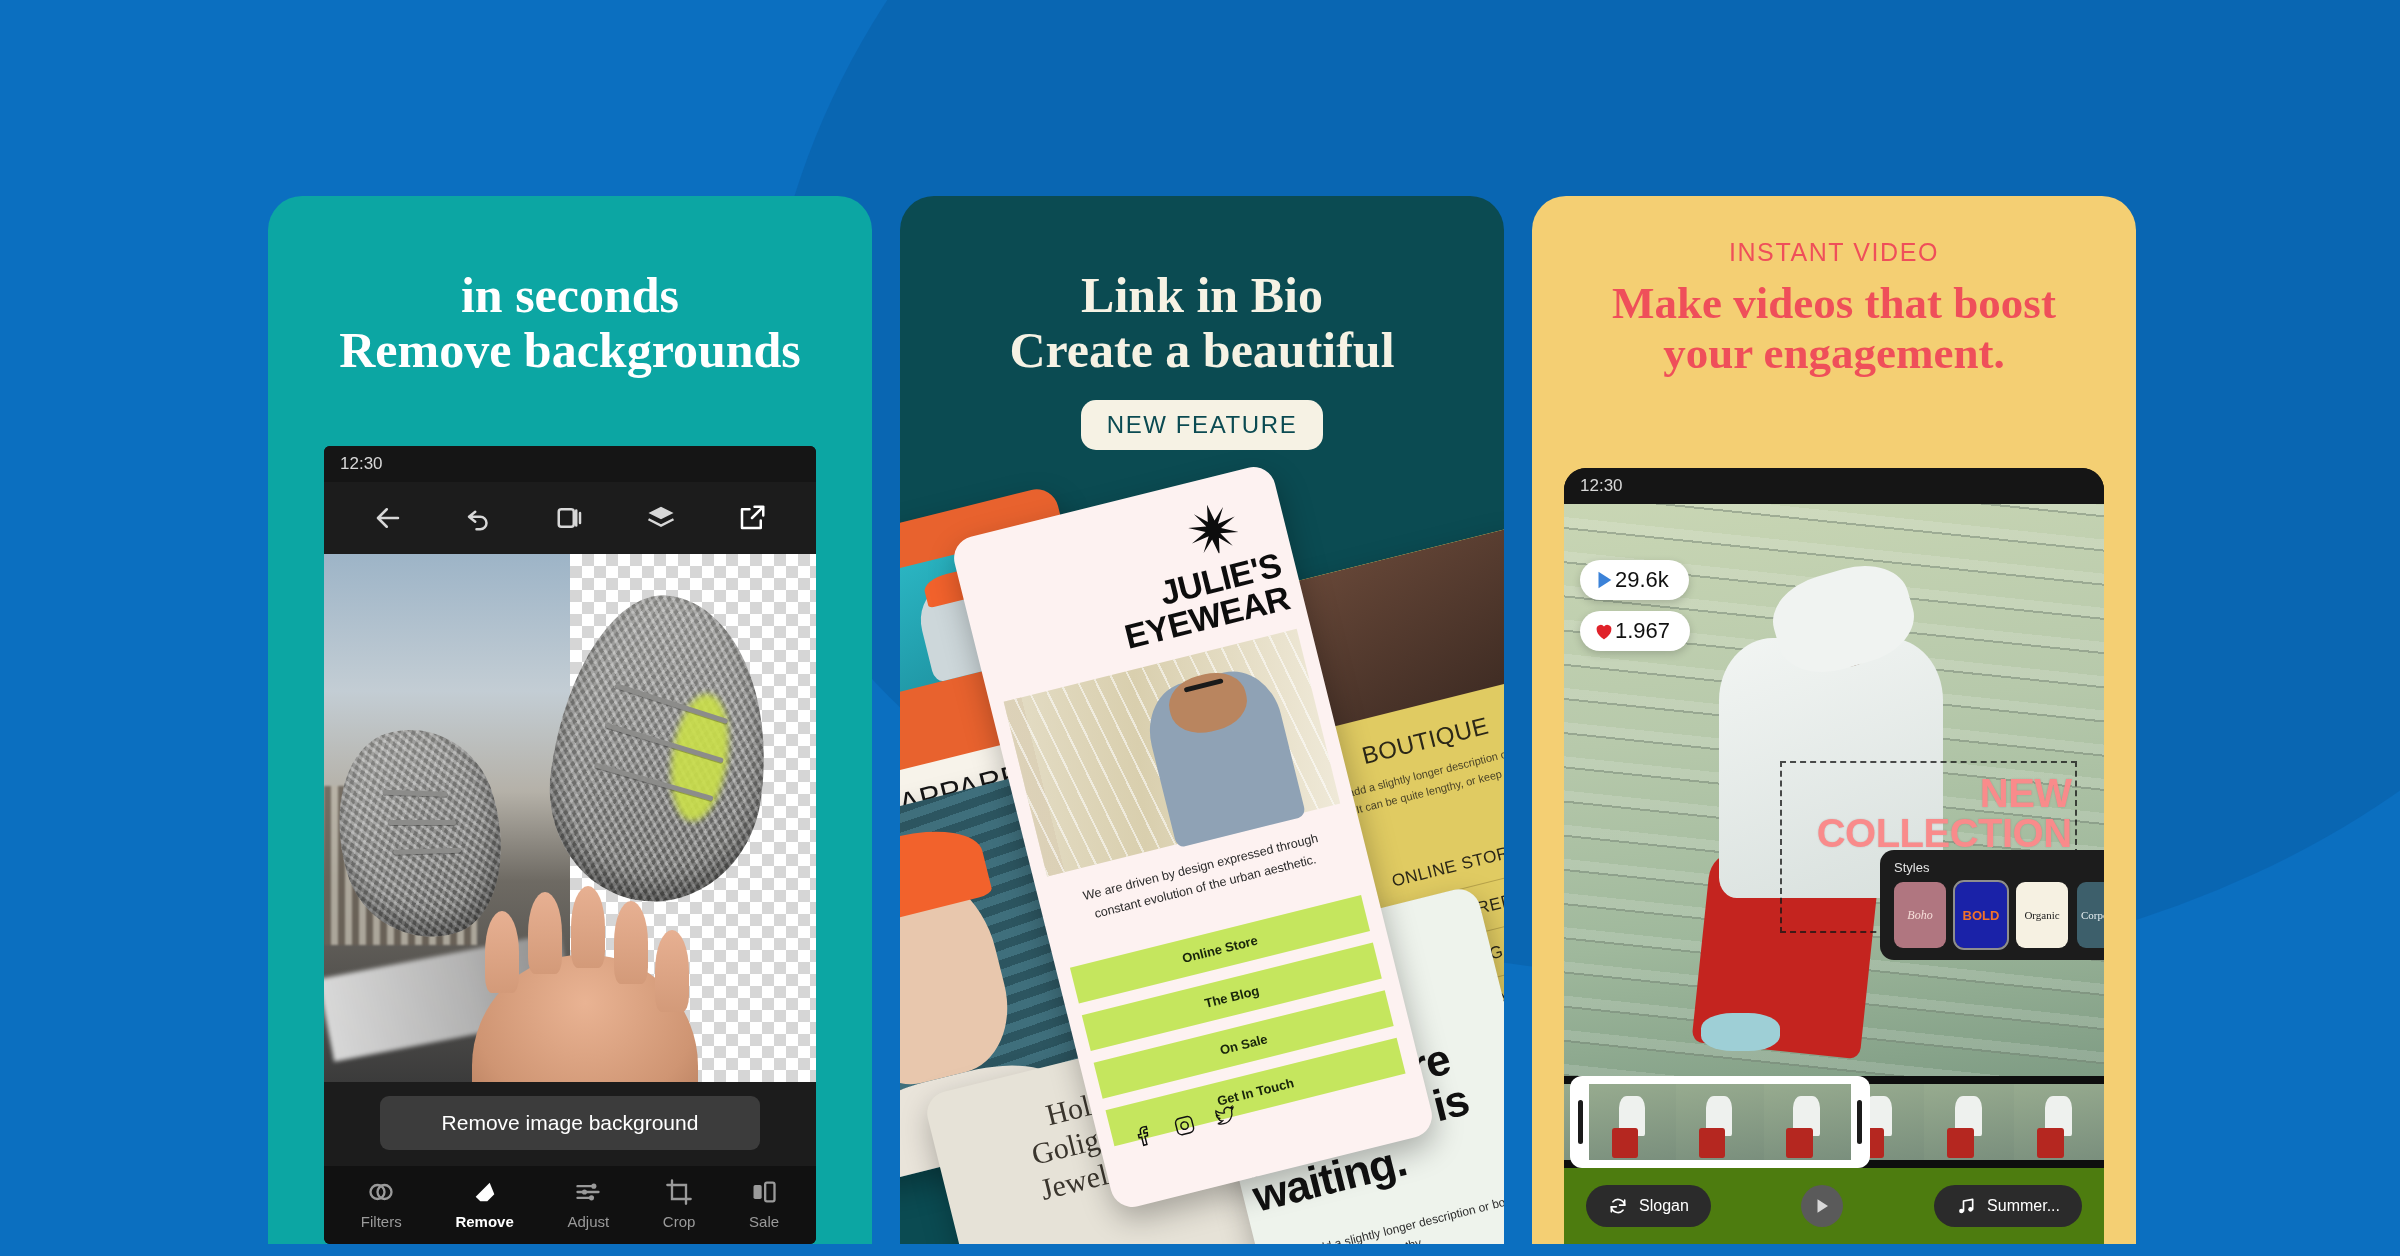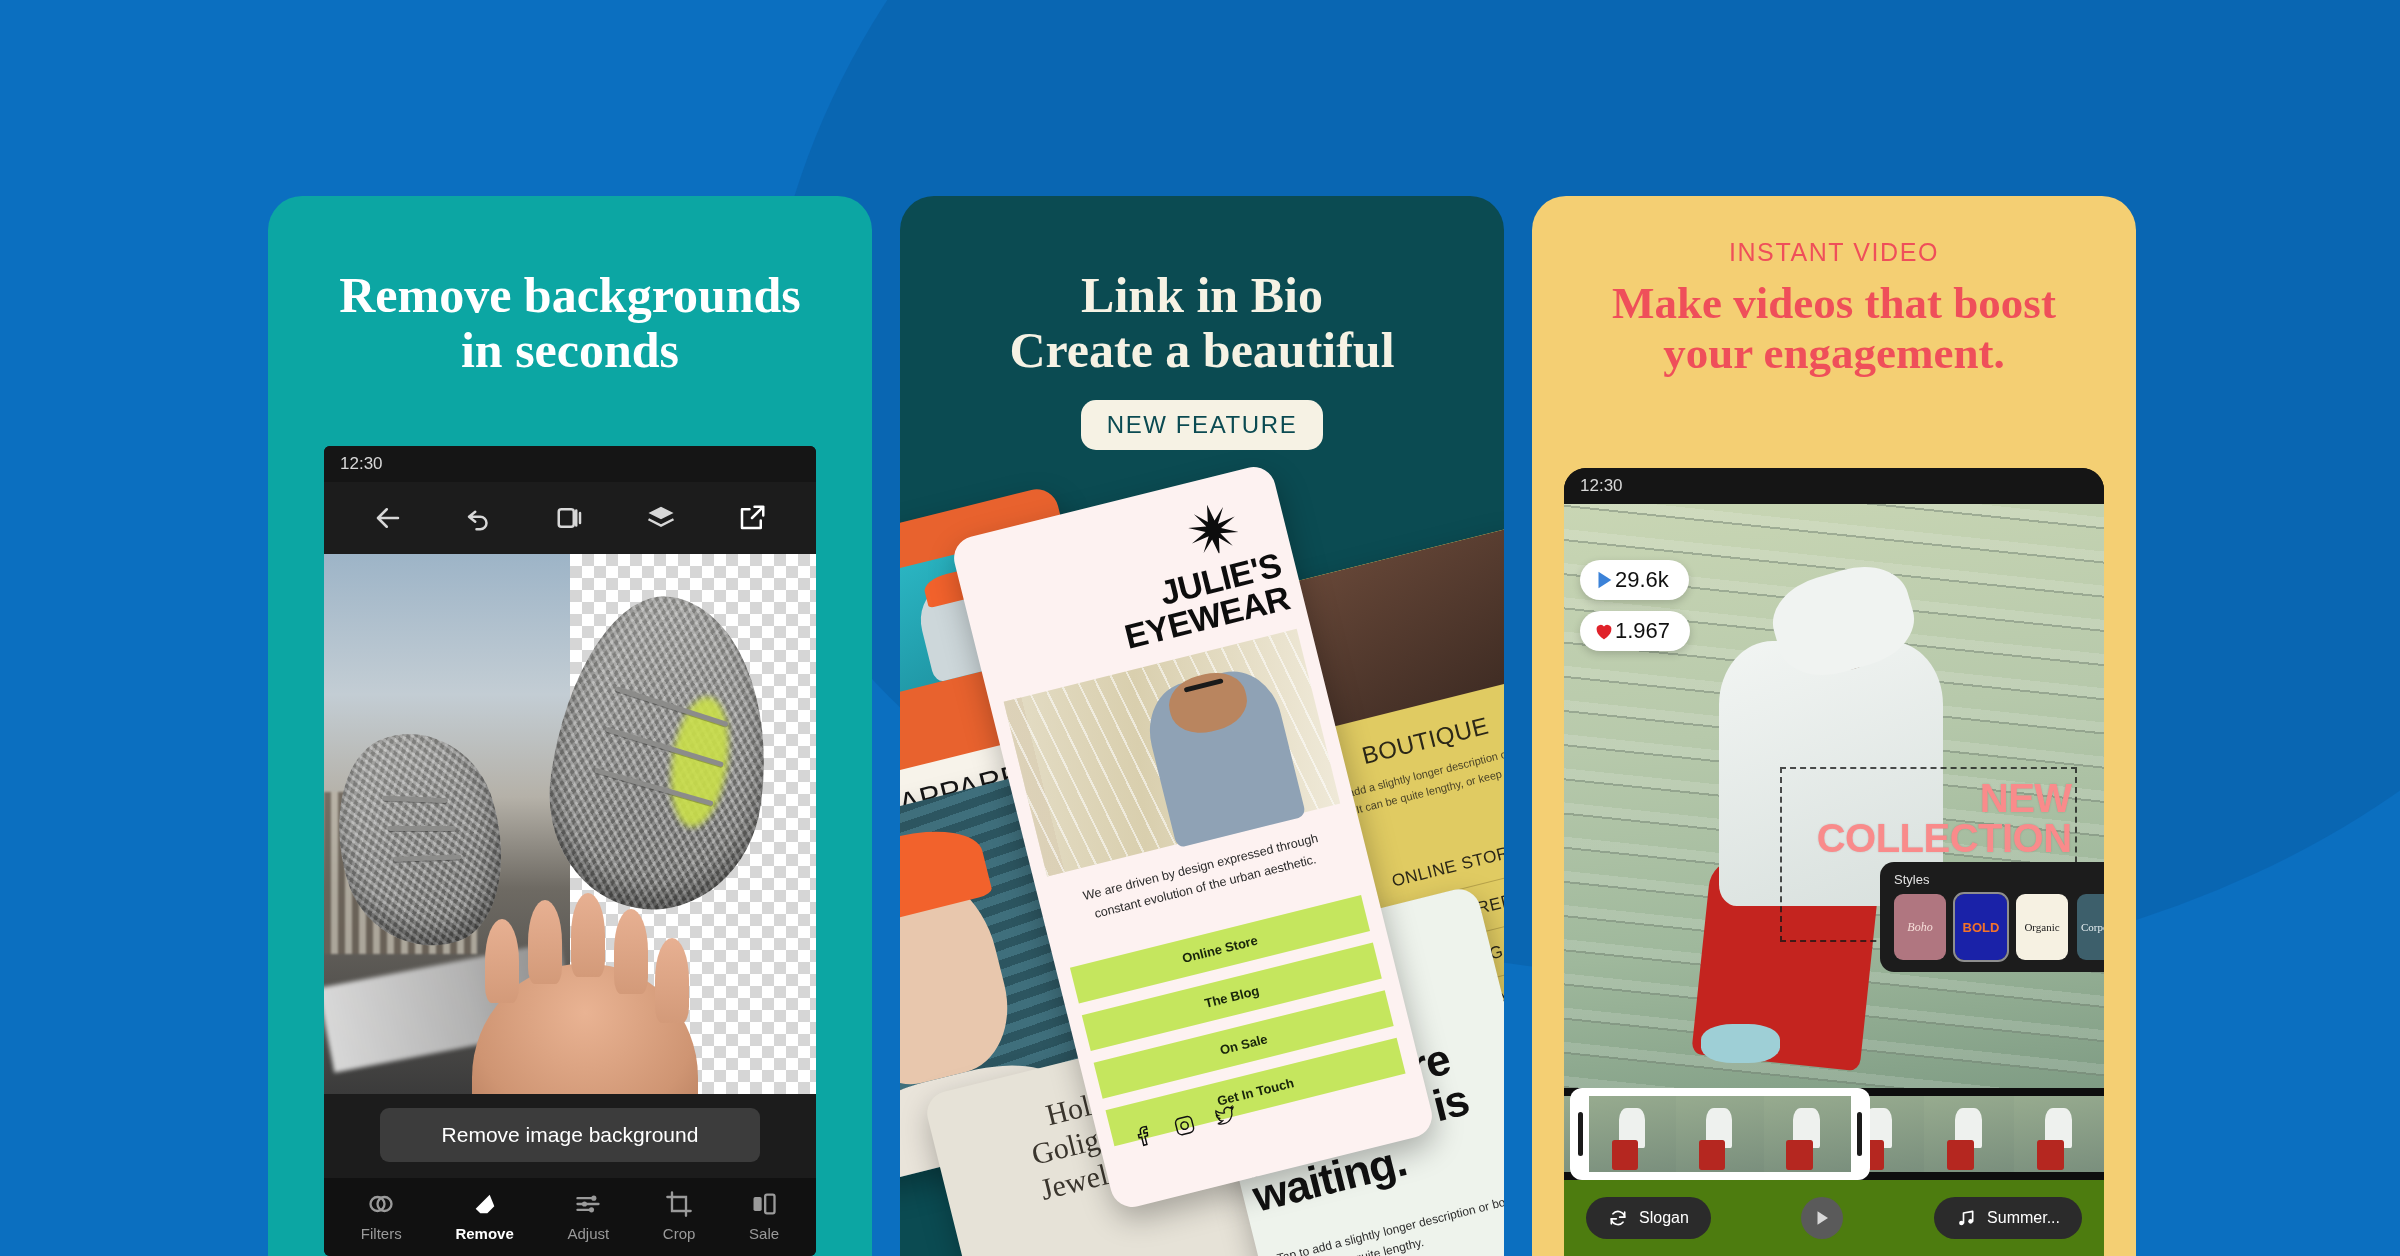--- a/index.html
+++ b/index.html
@@ -13,21 +13,21 @@
     position: absolute; top: -420px; left: 760px;
     width: 1900px; height: 1400px;
     border-radius: 50% 50% 48% 52% / 60% 55% 45% 40%;
     background: #0a63ad;
     opacity: .75;
   }
   .stage { position: absolute; inset: 0; }
 
   
   .panel {
-    position: absolute; bottom: 0; top: 196px;
+    position: absolute; bottom: 12px; top: 196px;
     border-radius: 34px 34px 0 0;
     overflow: hidden;
   }
   #panel-remove { left: 268px; width: 604px; background: #0ca6a3; }
   #panel-link   { left: 900px; width: 604px; background: #0b4b52; }
   #panel-video  { left: 1532px; width: 604px; background: #f4cf73; }
 
   .eyebrow {
     text-align: center; color: #ef4f5a; letter-spacing: 1.6px;
     font-size: 25px; margin-top: 42px; font-weight: 400;
@@ -315,22 +315,22 @@
 </style>
 </head>
 <body>
 
 <div class="bg-curve"></div>
 
 <div class="stage">
 
   <div class="panel" id="panel-remove">
     <div class="headline">
+      <div>in seconds</div>
       <div>Remove backgrounds</div>
-      <div>in seconds</div>
     </div>
 
     <div class="phone1">
       <div class="statusbar">
         <span>12:30</span>
         <span class="icons">
           <svg viewBox="0 0 24 24">
               <path d="M12 20 2 8c5.6-4.5 14.4-4.5 20 0z" fill="#d8d8d8"></path>
             </svg>
           <svg viewBox="0 0 24 24">

